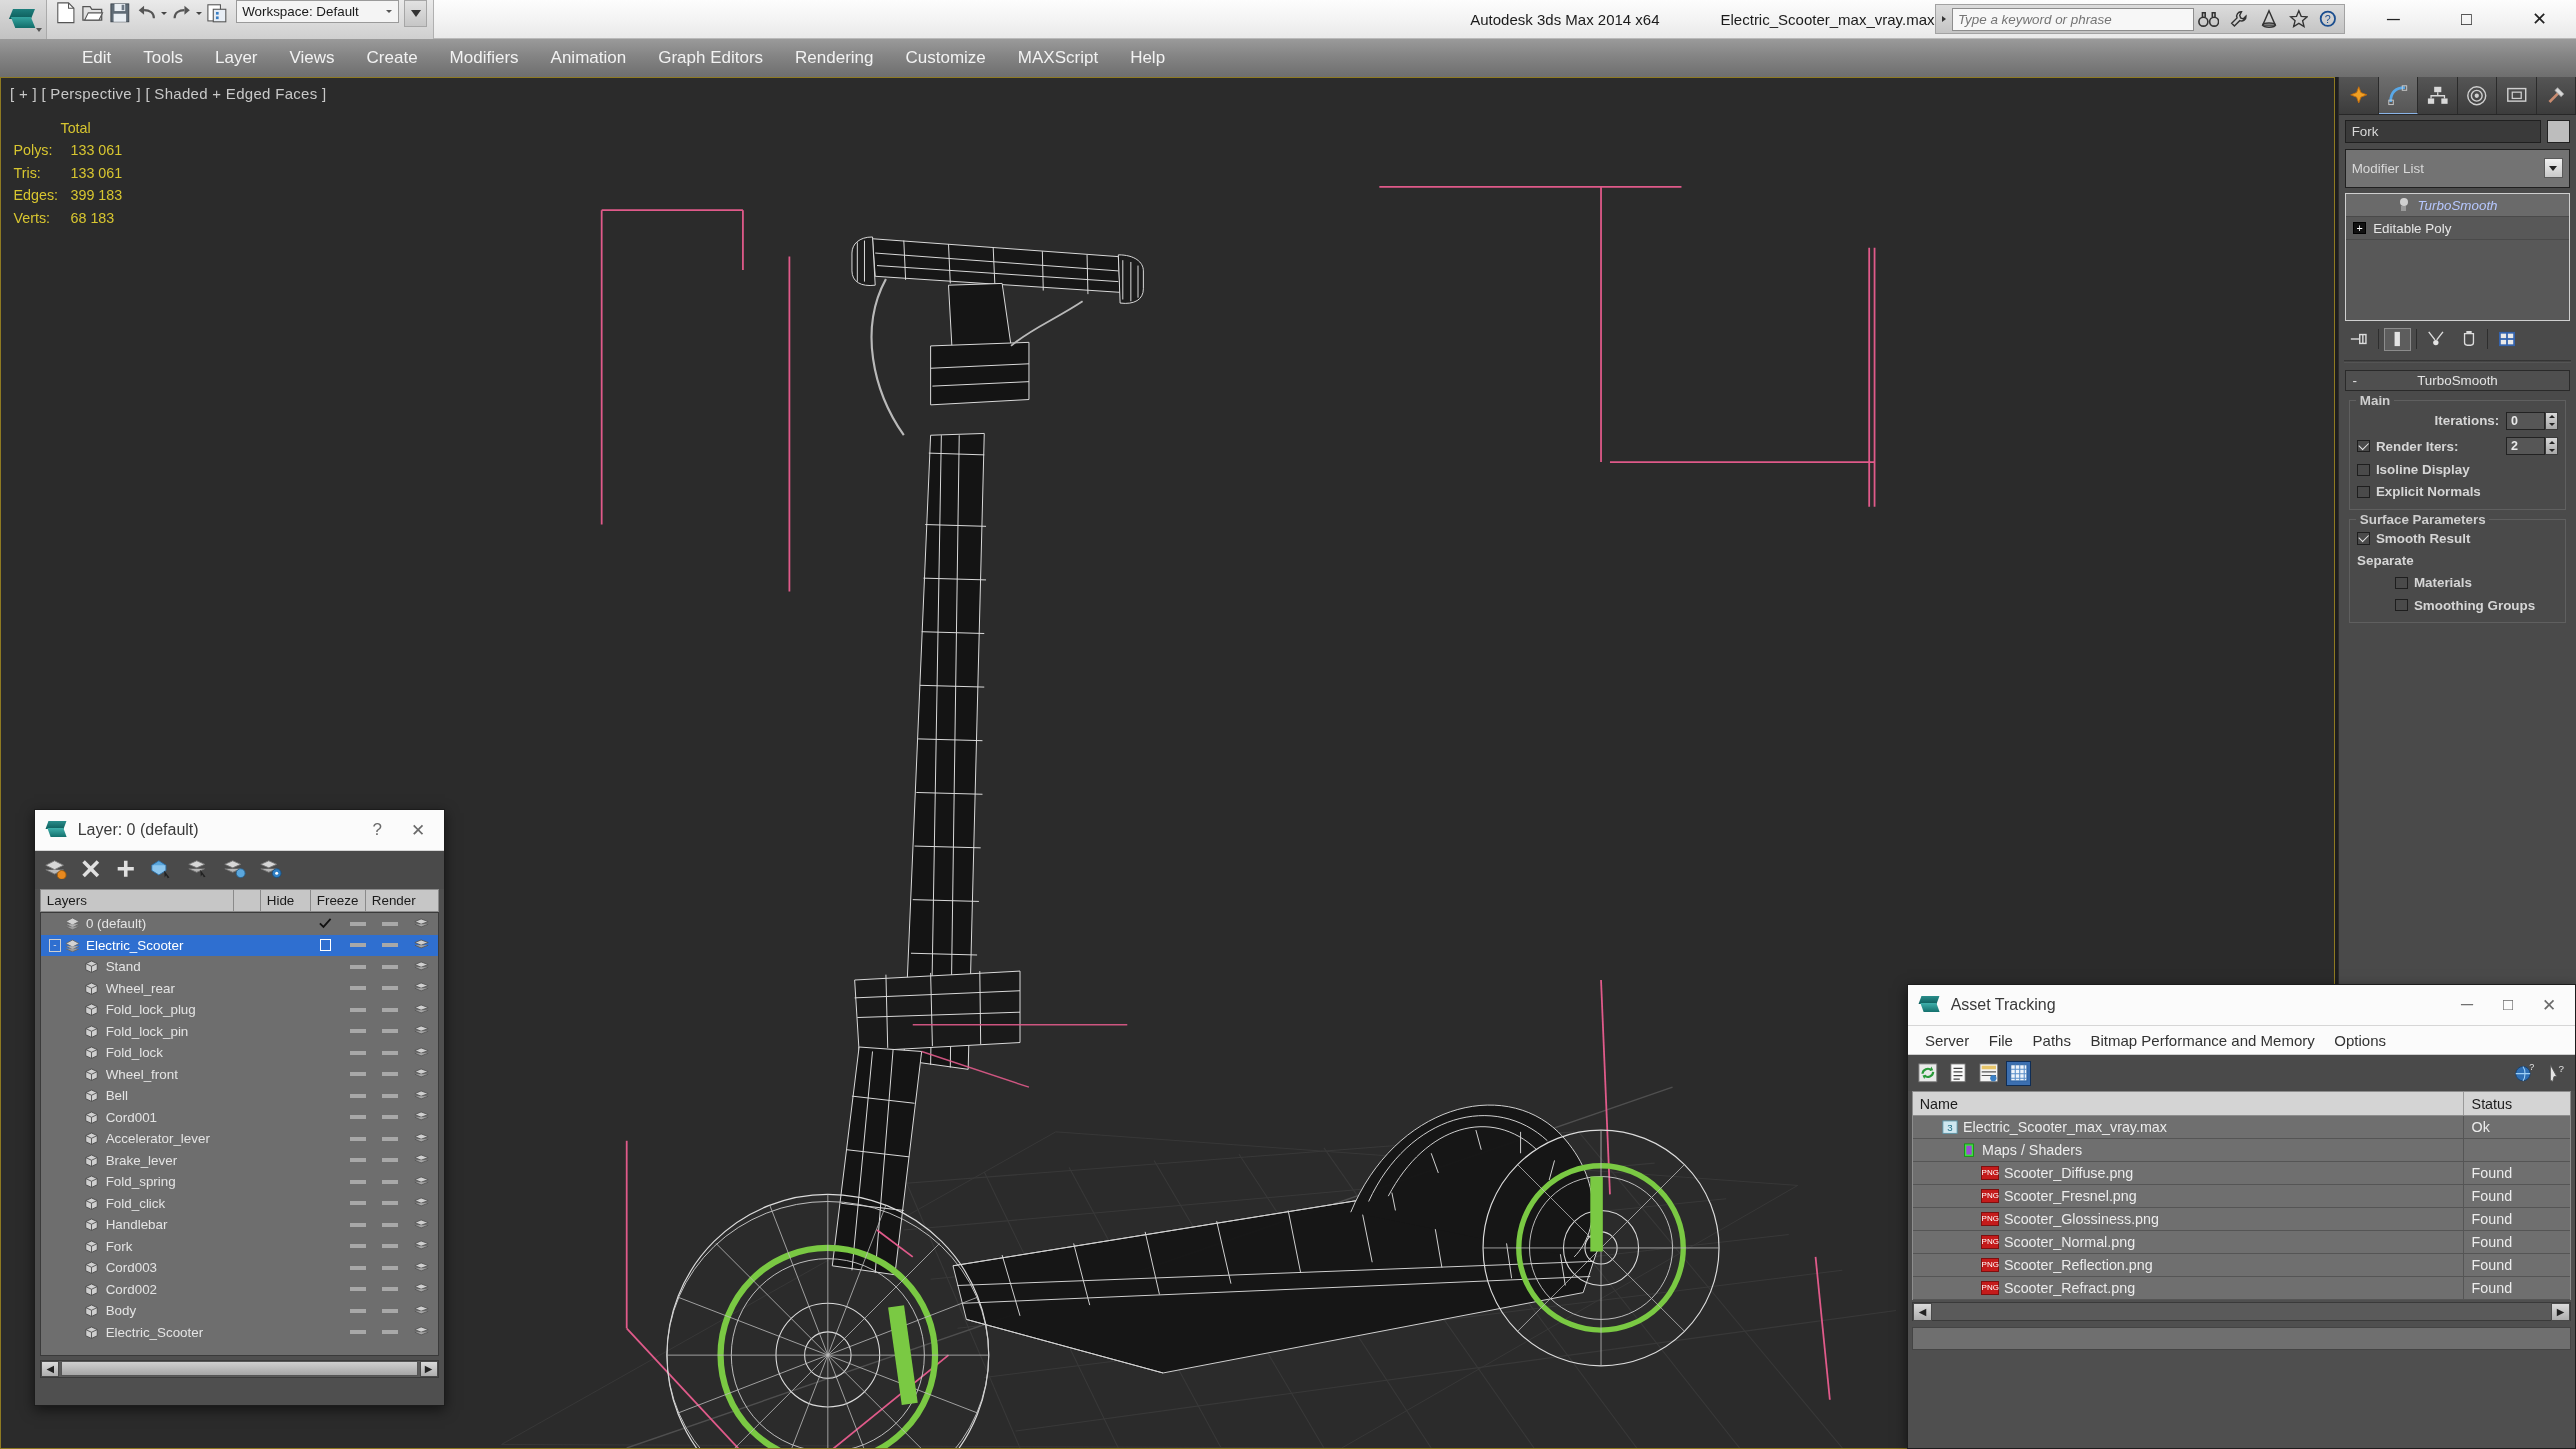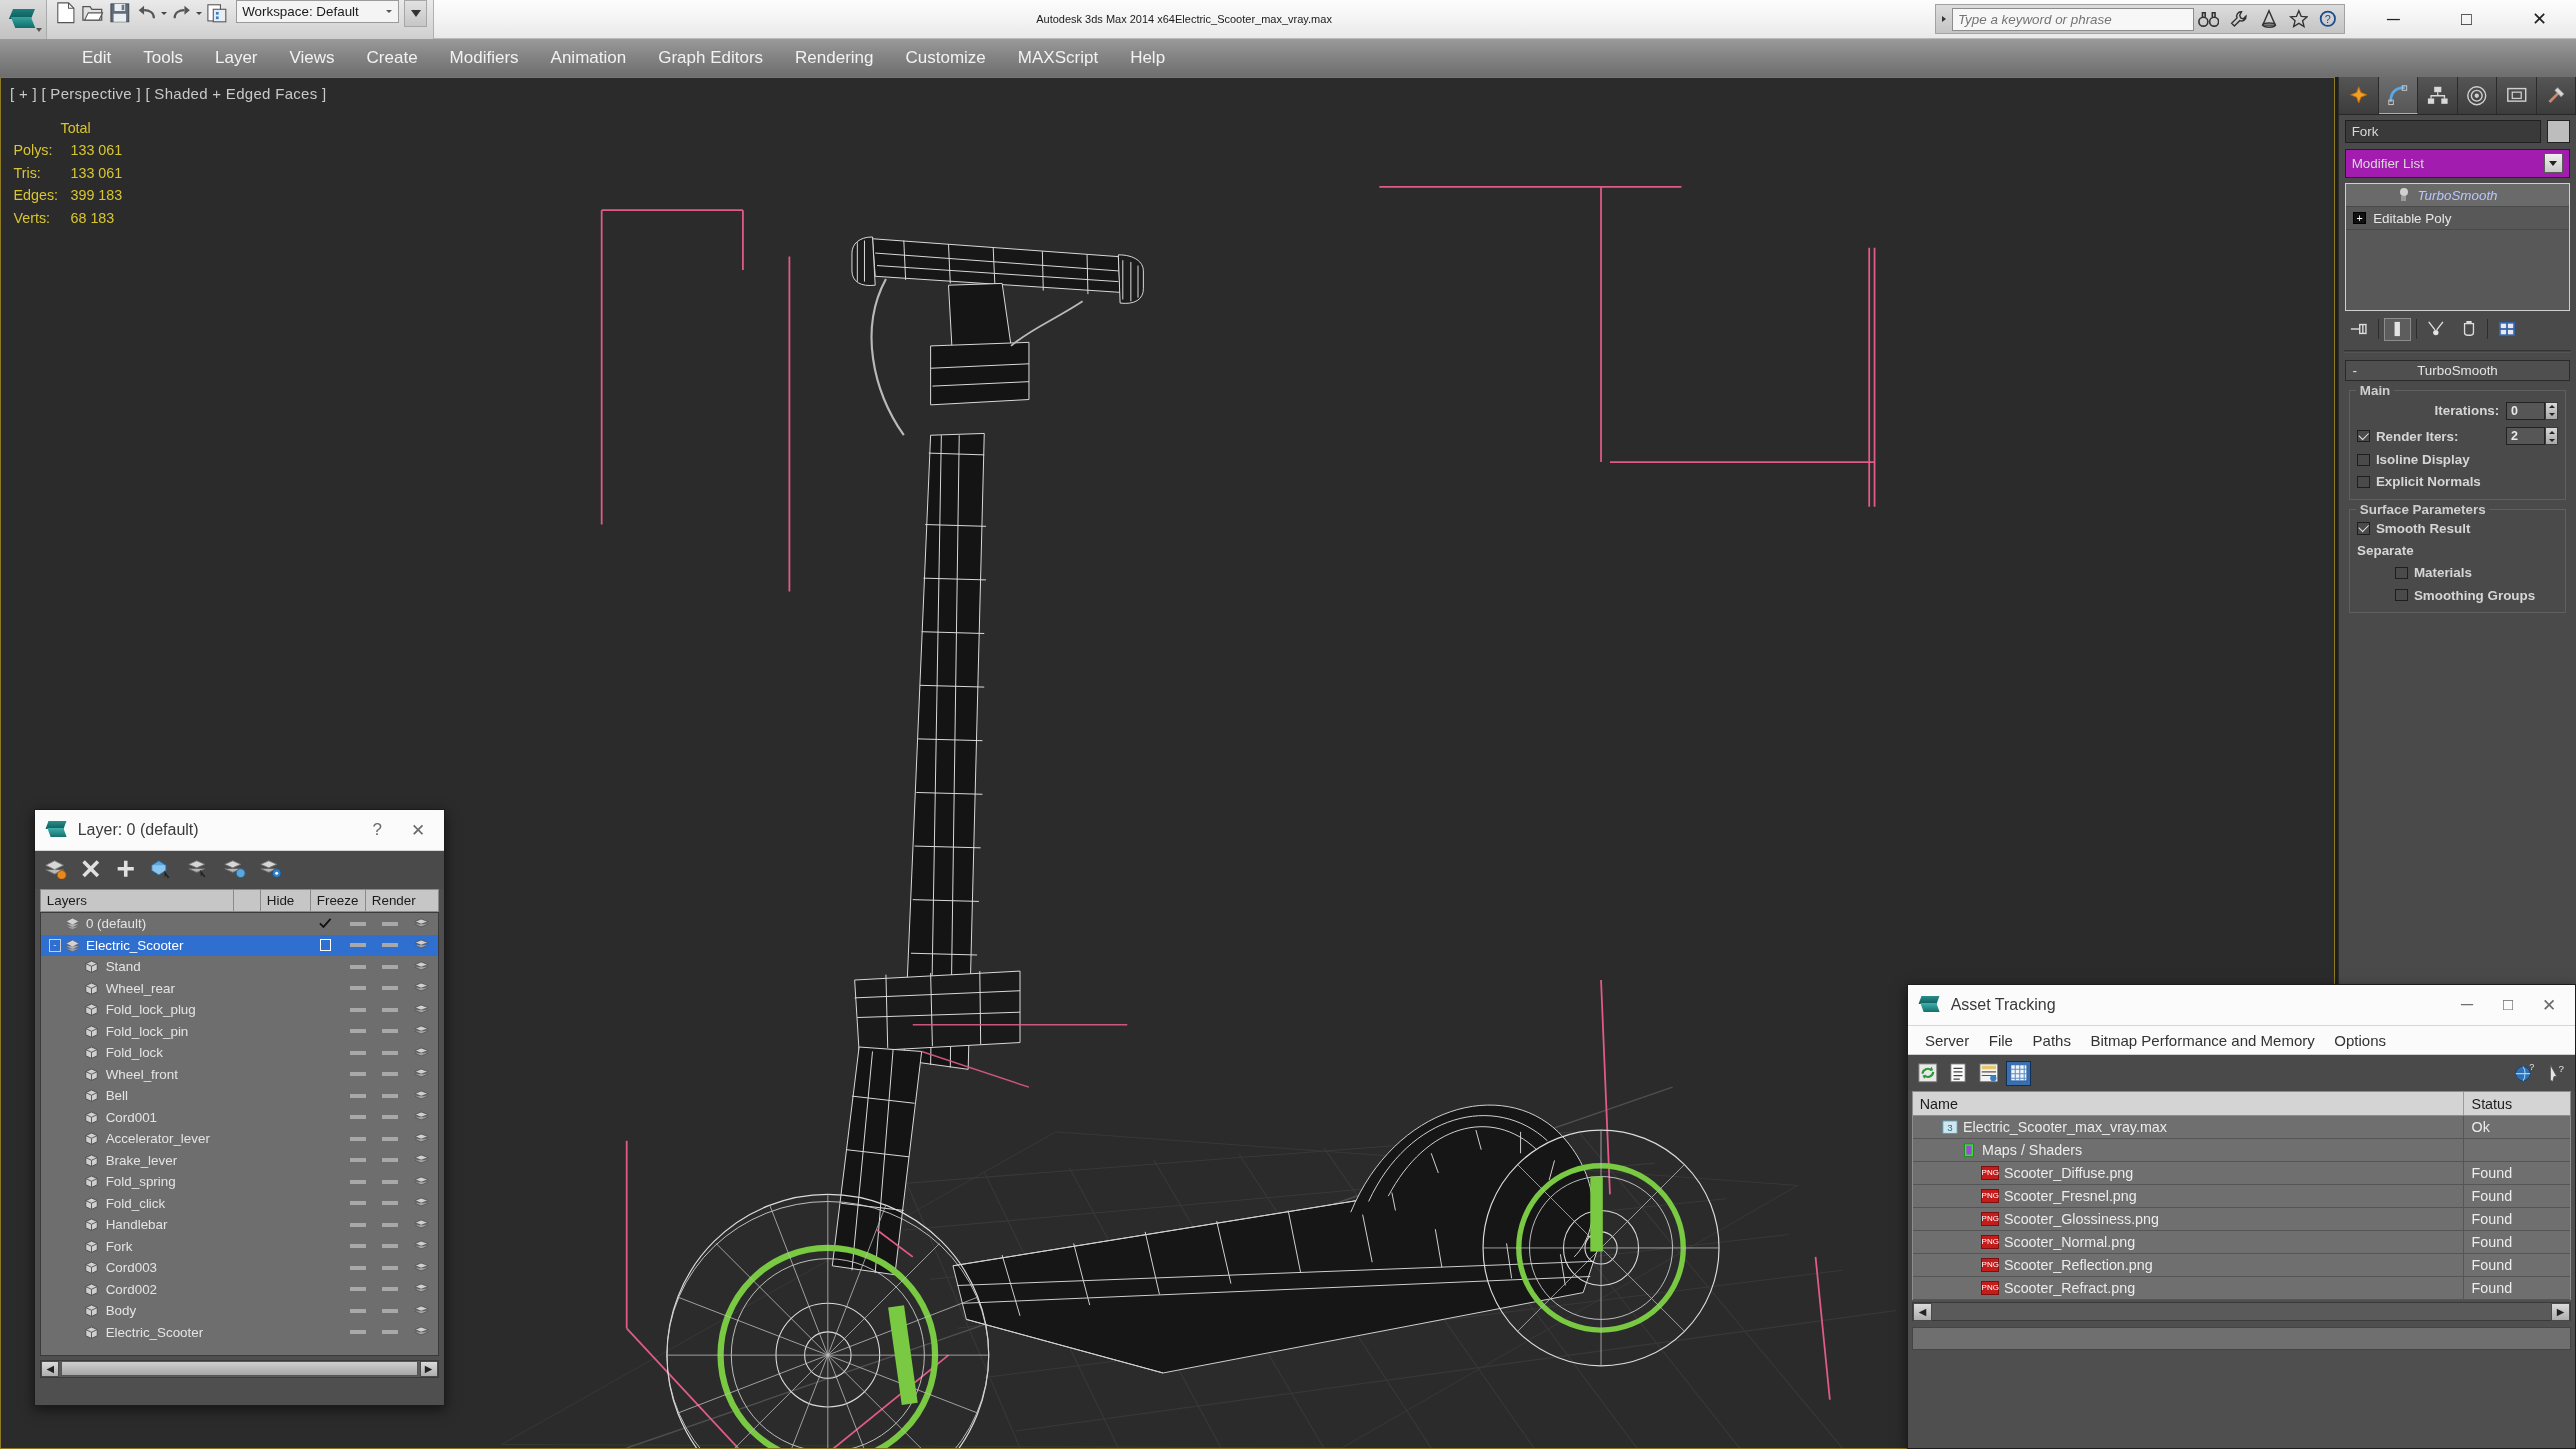--- a/index.html
+++ b/index.html
@@ -28,22 +28,22 @@
     border-right:3.6px solid transparent;border-top:3.6px solid #444;}
   .wsbox{height:23px;min-width:163px;background:#f4f4f4;border:0.9px solid #9a9a9a;
     display:flex;align-items:center;padding:0 5.4px;font-size:13.4px;color:#1a1a1a;margin-left:5.4px;}
   .wsbox .lbl{flex:1;}
   .wsbox .car{width:0;height:0;border-left:3.6px solid transparent;border-right:3.6px solid transparent;
     border-top:3.6px solid #555;}
   .qmore{width:23px;height:27px;display:flex;align-items:center;justify-content:center;
     background:linear-gradient(180deg,#e2e2e2,#c6c6c6);border:0.9px solid #a6a6a6;margin-left:5.4px;}
   .qmore::after{content:"";width:0;height:0;border-left:5.4px solid transparent;
     border-right:5.4px solid transparent;border-top:7.2px solid #333;}
-  .title-center{flex:1;display:flex;align-items:center;justify-content:center;
-    font-size:11px;color:#1b1b1b;}
+  .title-center{flex:1;display:flex;align-items:center;justify-content:flex-end;gap:61px;
+    font-size:15px;color:#1b1b1b;}
   .srchwrap{display:flex;align-items:center;height:30px;background:linear-gradient(180deg,#dcdcdc,#c4c4c4);
     border:0.9px solid #a2a2a2;margin-right:12.5px;}
   .srchwrap .arr{width:16px;display:flex;align-items:center;justify-content:center;}
   .srchwrap .arr::after{content:"";width:0;height:0;border-top:3.6px solid transparent;
     border-bottom:3.6px solid transparent;border-left:4.5px solid #333;}
   .srchinput{width:242px;height:23px;background:#f7f7f7;border:0.9px solid #8d8d8d;
     font-style:italic;font-size:13.4px;color:#8a8a8a;padding:0 5.4px;font-family:"Liberation Sans",sans-serif;}
   .ibtn{width:30px;height:30px;display:flex;align-items:center;justify-content:center;cursor:pointer;}
   .wbtns{display:flex;align-items:center;height:39px;}
   .wbtn{width:73px;height:39px;display:flex;align-items:center;justify-content:center;
@@ -72,21 +72,21 @@
   .cmdpanel{position:absolute;left:2338px;top:77px;width:238px;height:1372px;background:#4a4a4a;
     border-left:0.9px solid #2c2c2c;}
   .cp-tabs{display:flex;height:38px;background:#3b3b3b;border-bottom:0.9px solid #272727;}
   .cp-tab{flex:1;display:flex;align-items:center;justify-content:center;
     background:linear-gradient(180deg,#555,#3c3c3c);border-right:0.9px solid #2b2b2b;cursor:pointer;}
   .cp-tab.active{background:linear-gradient(180deg,#6d6d6d,#565656);border-bottom:1.8px solid #8ab4e8;}
   .cp-row{padding:5.4px 6.3px 0 6.3px;display:flex;gap:5.4px;align-items:center;}
   .cp-name{flex:1;height:23px;background:#3a3a3a;border:0.9px solid #202020;color:#d9d9d9;
     font-size:13.4px;display:flex;align-items:center;padding:0 5.4px;}
   .cp-swatch{width:23px;height:23px;background:#bdbdbd;border:0.9px solid #222;}
-  .cp-mlist{margin:5.4px 6.3px 0 6.3px;height:29px;background:#a21caf;border:0.9px solid #202020;
+  .cp-mlist{margin:5.4px 6.3px 0 6.3px;height:39px;background:#737373;border:0.9px solid #202020;
     display:flex;align-items:center;color:#d9d9d9;font-size:13.4px;padding:0 5.4px;}
   .cp-mlist .lbl{flex:1;}
   .cp-mlist .dd{width:19.7px;height:19.7px;background:linear-gradient(180deg,#f0f0f0,#c9c9c9);
     border:0.9px solid #5a5a5a;display:flex;align-items:center;justify-content:center;}
   .cp-mlist .dd::after{content:"";width:0;height:0;border-left:4.5px solid transparent;
     border-right:4.5px solid transparent;border-top:5.4px solid #222;}
   .cp-stack{margin:5.4px 6.3px 0 6.3px;height:128px;background:#585858;border:1.8px solid #cfcfcf;overflow:hidden;}
   .stk-item{height:23px;display:flex;align-items:center;gap:7.2px;padding:0 7.2px;font-size:13.4px;color:#e6e6e6;
     border-bottom:0.9px solid #4a4a4a;}
   .stk-item.sel{background:#6a6a6a;}

